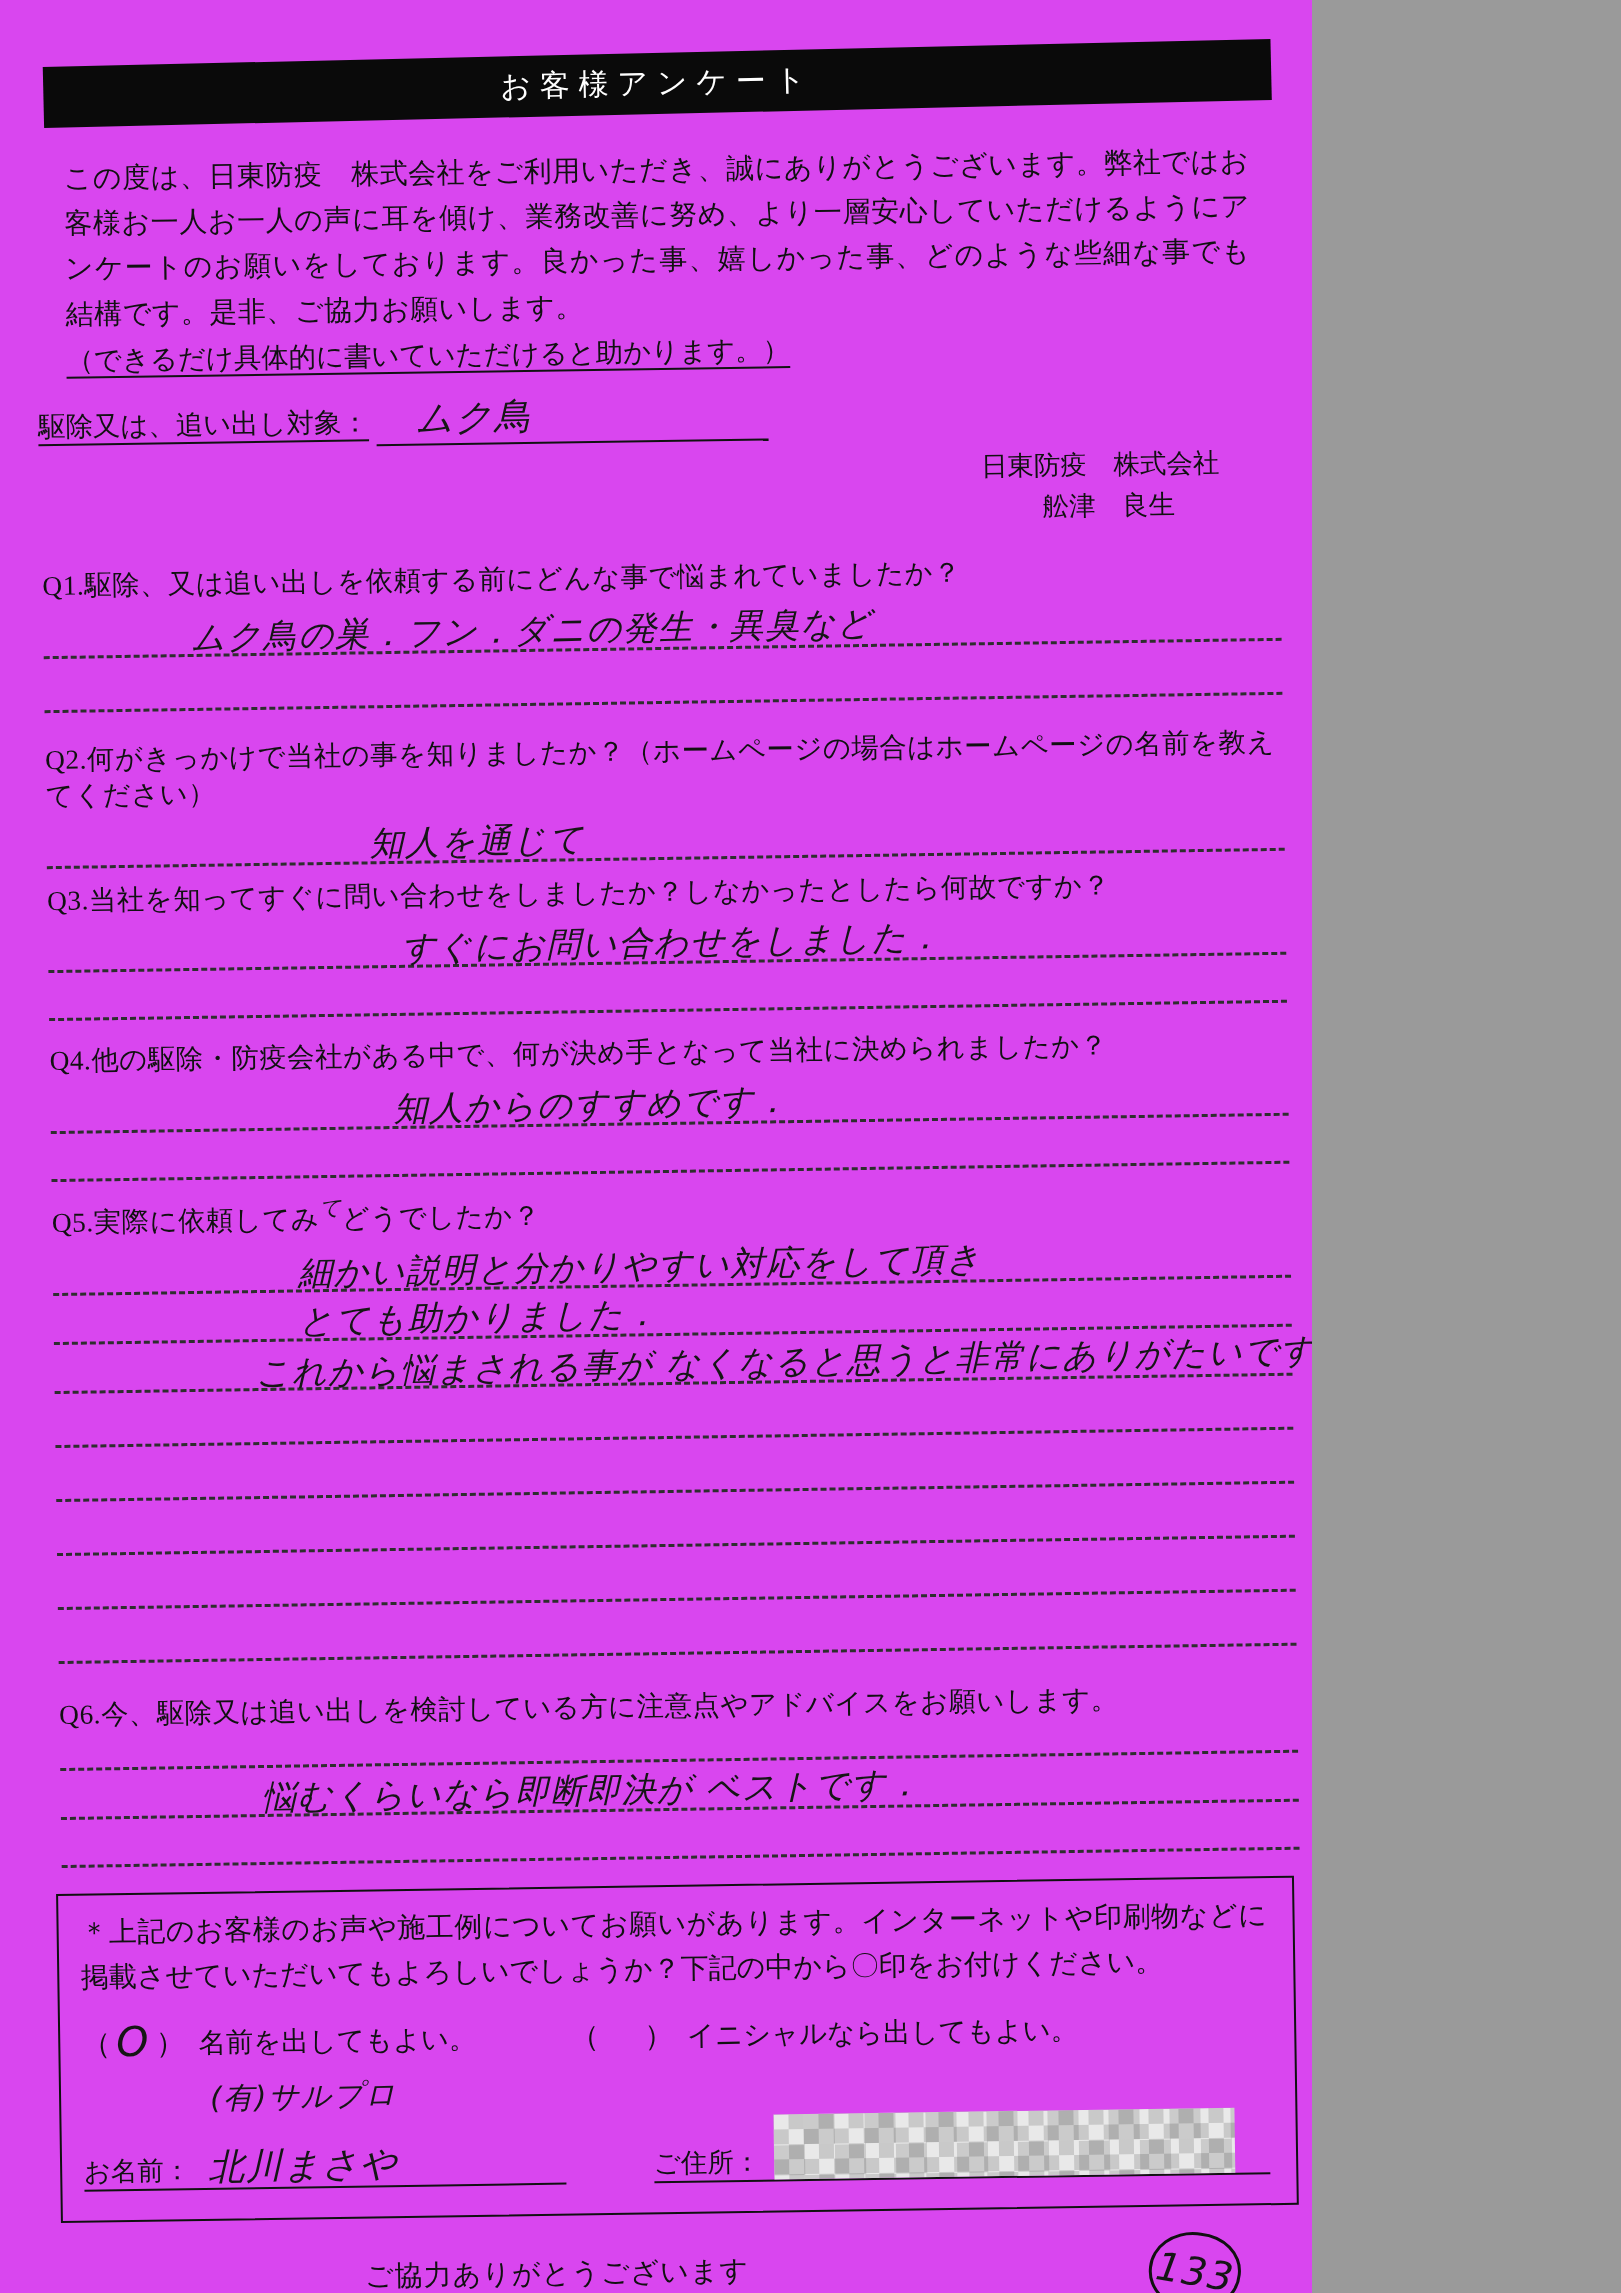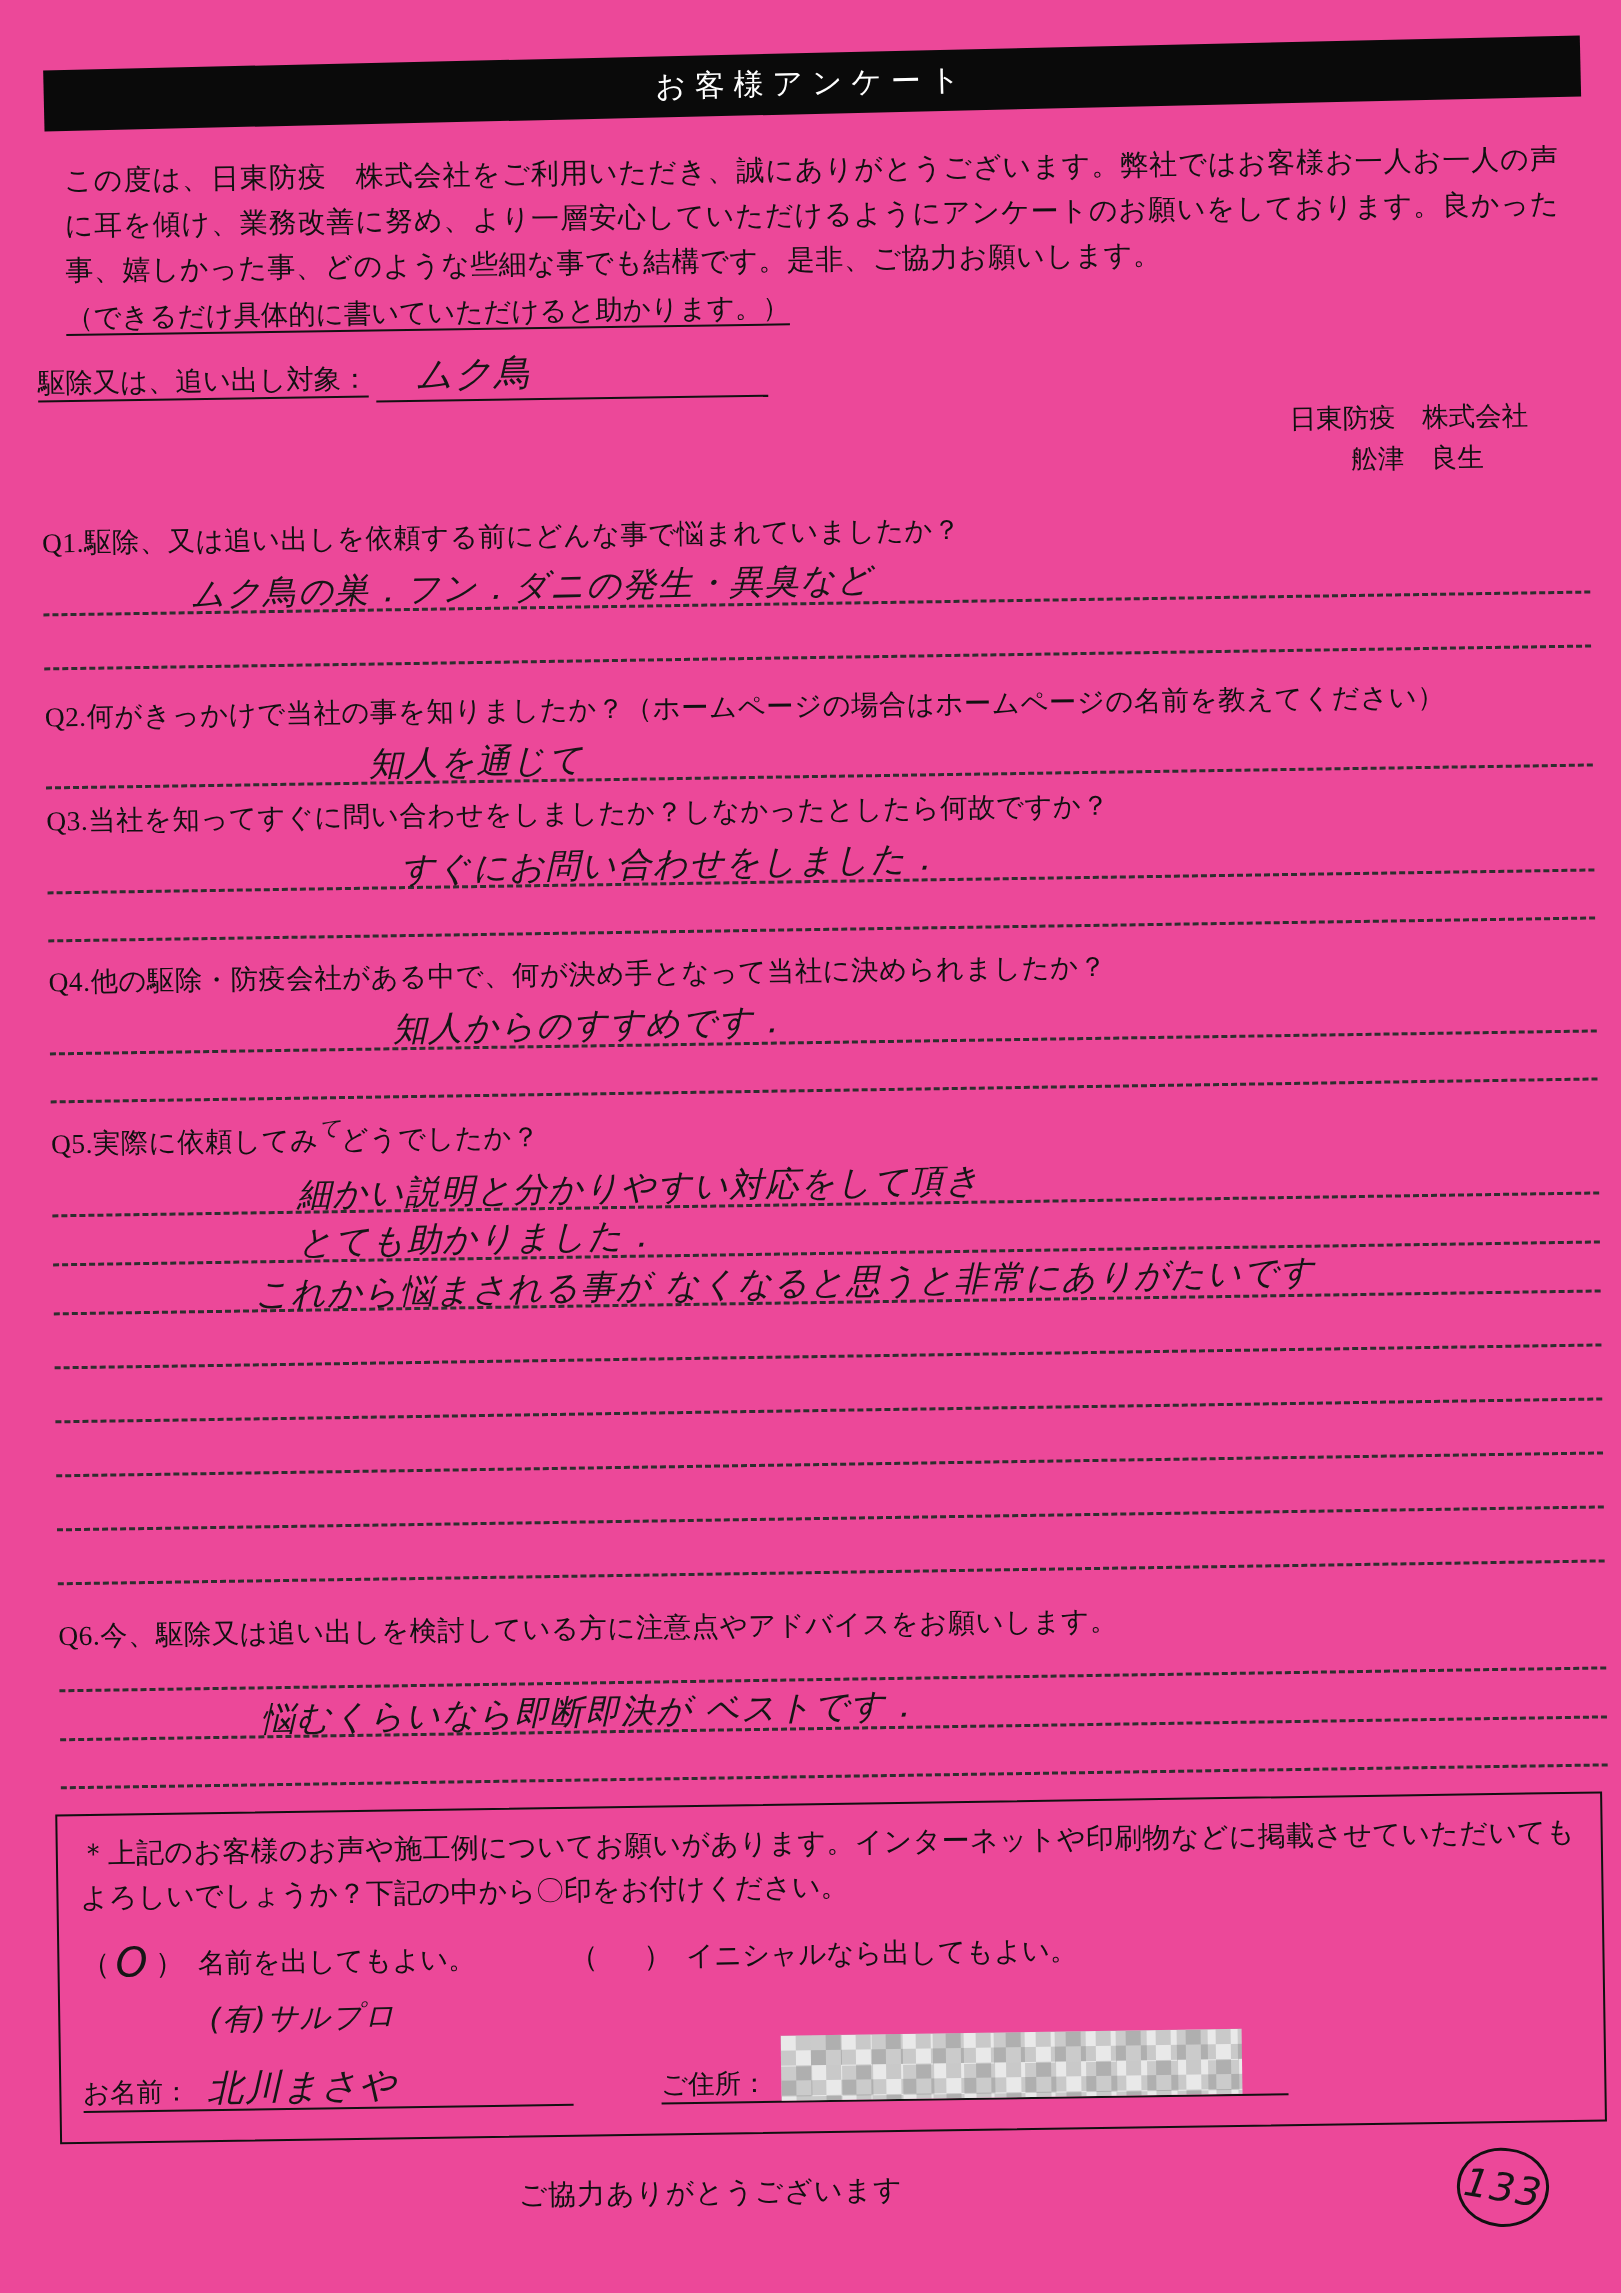--- a/index.html
+++ b/index.html
@@ -1,17 +1,17 @@
 <!DOCTYPE html>
 <html><head>
 <meta charset="utf-8">
 <style>
   html,body { margin:0; padding:0; background:#9a9a9a; }
   .page {
-    position:relative; width:1621px; height:2294px; background:#ec4899;
+    position:relative; width:1312px; height:2294px; background:#d946ef;
     overflow:hidden; color:#111;
     font-family:"Liberation Serif","DejaVu Serif",serif;
   }
   .tilt {
     position:absolute; left:37px; top:39px; right:25.5px;
     transform:rotate(-0.85deg); transform-origin:50% 30%;
   }
   
   .bar {
     height:61px; background:#0a0a0a; margin:13.7px 5.9px 0 15.7px;

